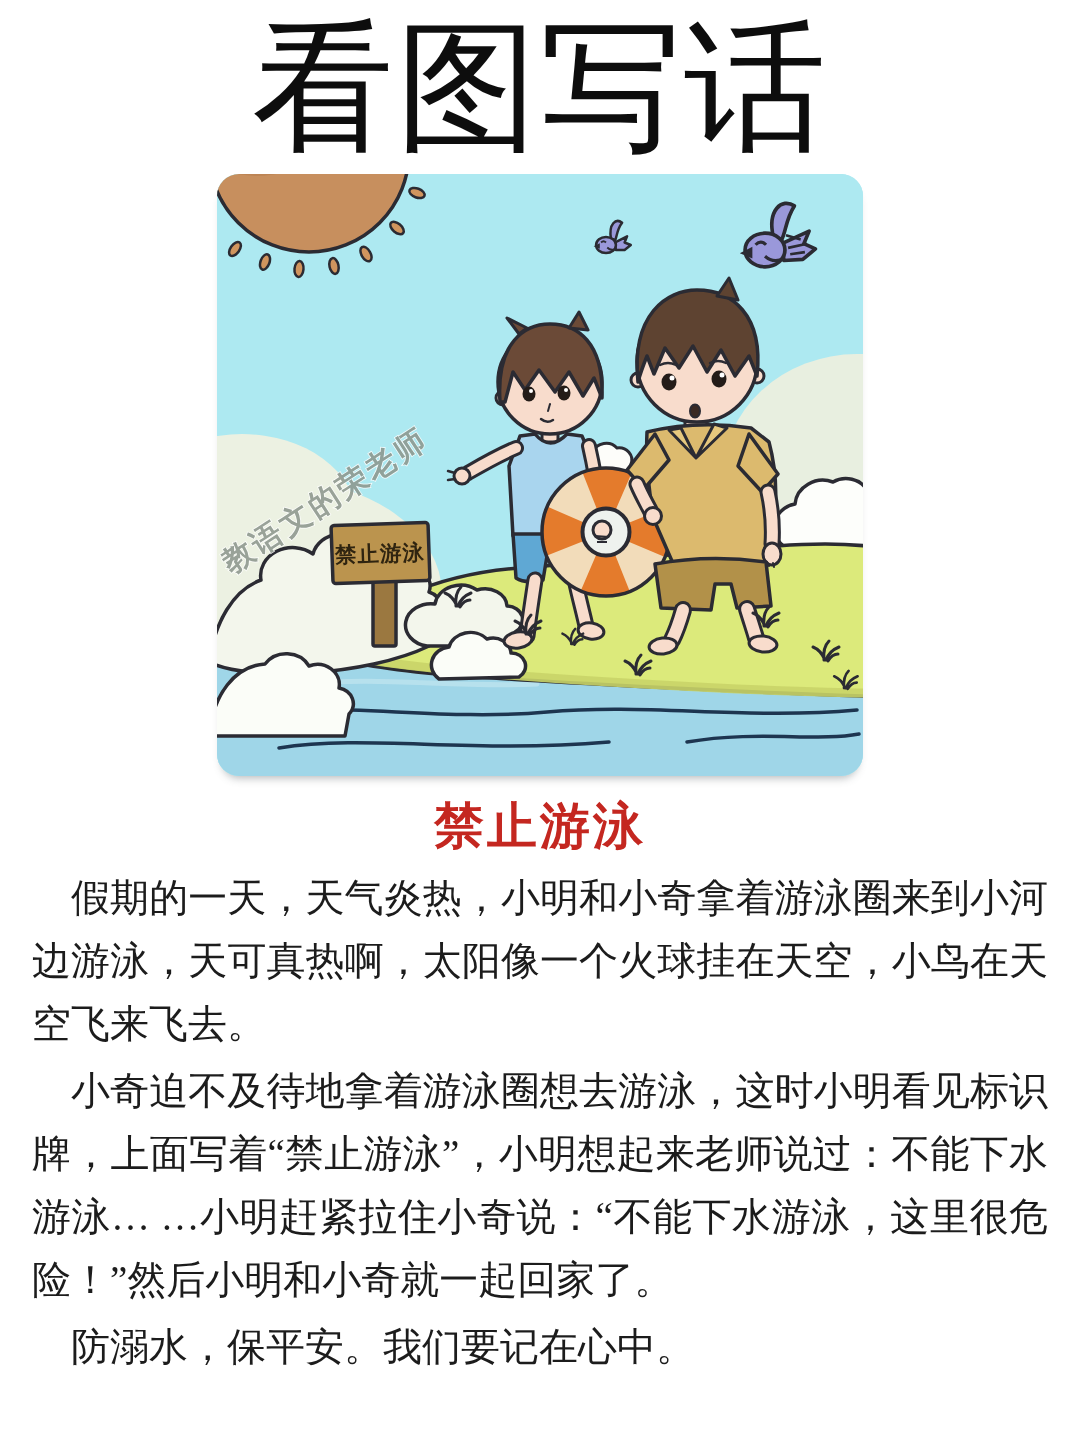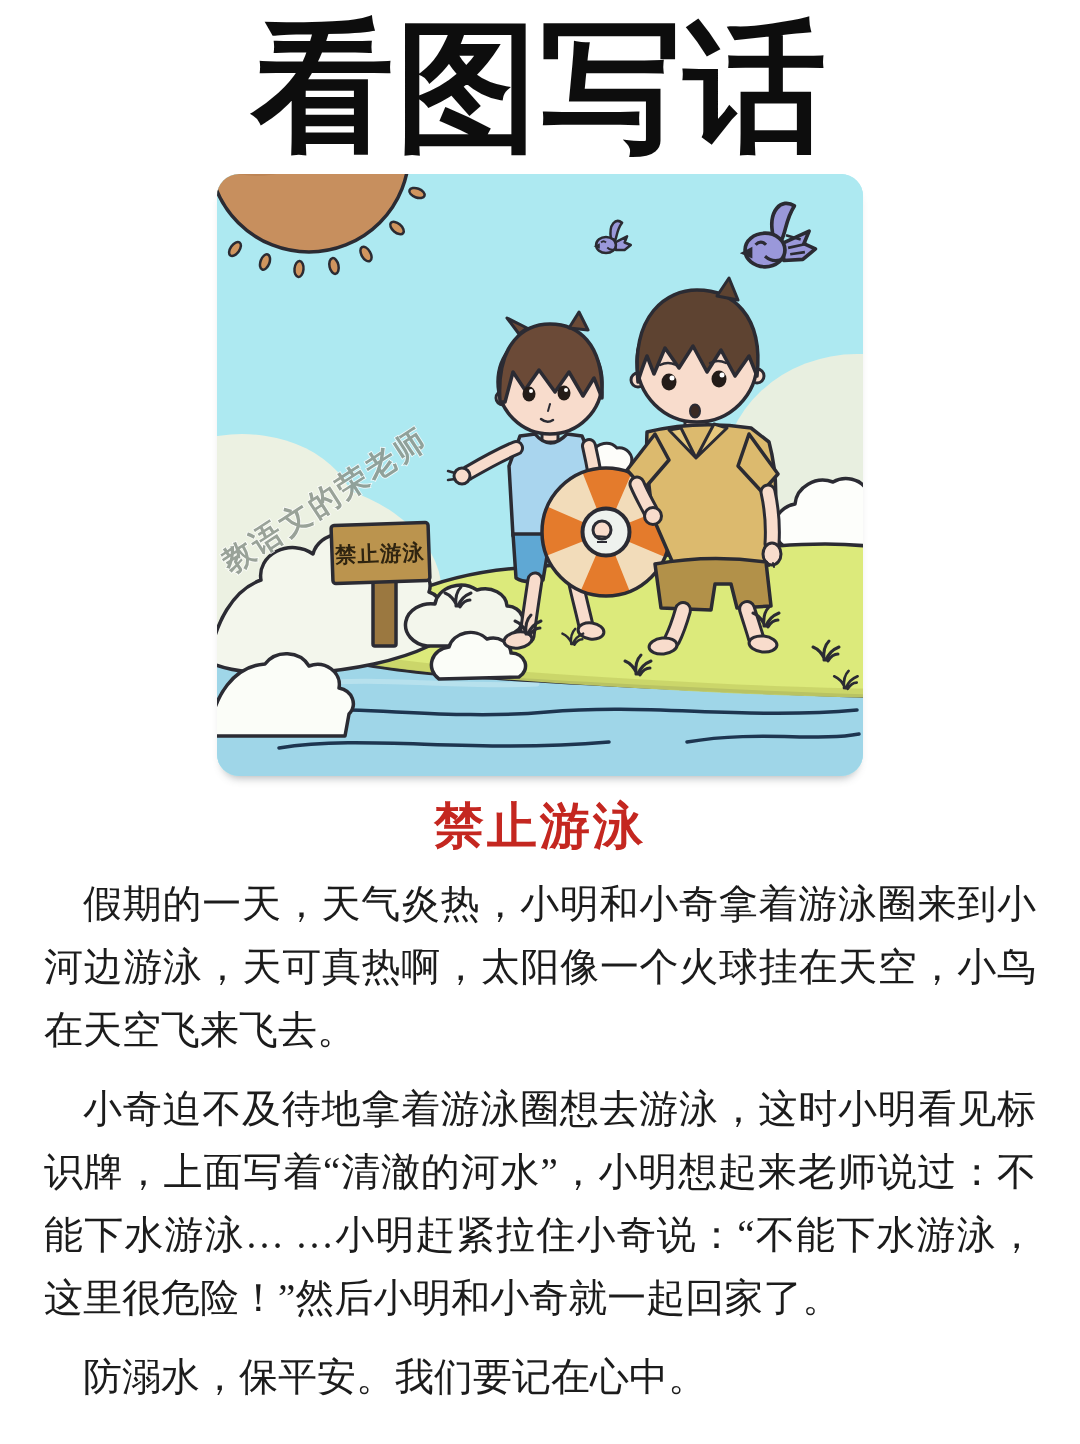--- a/index.html
+++ b/index.html
@@ -8,21 +8,21 @@
     background:#ffffff;
     font-family:"Liberation Serif", serif;
     color:#1c1c1c;
     overflow:hidden;
     position:relative;
   }
   .page-title{
     margin:12px 0 2px 0;
     text-align:center;
     font-family:"Liberation Sans", sans-serif;
-    font-weight:700;
+    font-weight:400;
     font-size:142px;
     line-height:150px;
     letter-spacing:2px;
     color:#0d0d0d;
   }
   .figure-wrap{
     width:646px;height:602px;
     margin:12px auto 0 auto;
     border-radius:22px;
     overflow:hidden;
@@ -41,21 +41,21 @@
     line-height:60px;
   }
   .story-body{
     margin:10px 28px 0 28px;
     font-size:39px;
     line-height:63px;
     text-align:justify;
     text-justify:inter-ideograph;
   }
   .story-body p{
-    margin:16px;
+    margin:4px;
     text-indent:1em;
     word-break:break-all;
   }
 </style>
 </head>
 <body>
 
 <h1 class="page-title">看图写话</h1>
 
 <div class="figure-wrap">
@@ -240,15 +240,15 @@
     <use href="#tuft" transform="translate(355,470) scale(0.8)"></use>
     <use href="#tuft" transform="translate(628,514) scale(0.9)"></use>
   </g>
 </svg>
 </div>
 
 <h2 class="story-title">禁止游泳</h2>
 
 <div class="story-body">
     <p>假期的一天，天气炎热，小明和小奇拿着游泳圈来到小河边游泳，天可真热啊，太阳像一个火球挂在天空，小鸟在天空飞来飞去。</p>
-    <p>小奇迫不及待地拿着游泳圈想去游泳，这时小明看见标识牌，上面写着“清澈的河水”，小明想起来老师说过：不能下水游泳… …小明赶紧拉住小奇说：“不能下水游泳，这里很危险！”然后小明和小奇就一起回家了。</p>
+    <p>小奇迫不及待地拿着游泳圈想去游泳，这时小明看见标识牌，上面写着“禁止游泳”，小明想起来老师说过：不能下水游泳… …小明赶紧拉住小奇说：“不能下水游泳，这里很危险！”然后小明和小奇就一起回家了。</p>
     <p>防溺水，保平安。我们要记在心中。</p>
   </div>
 
 </body></html>

